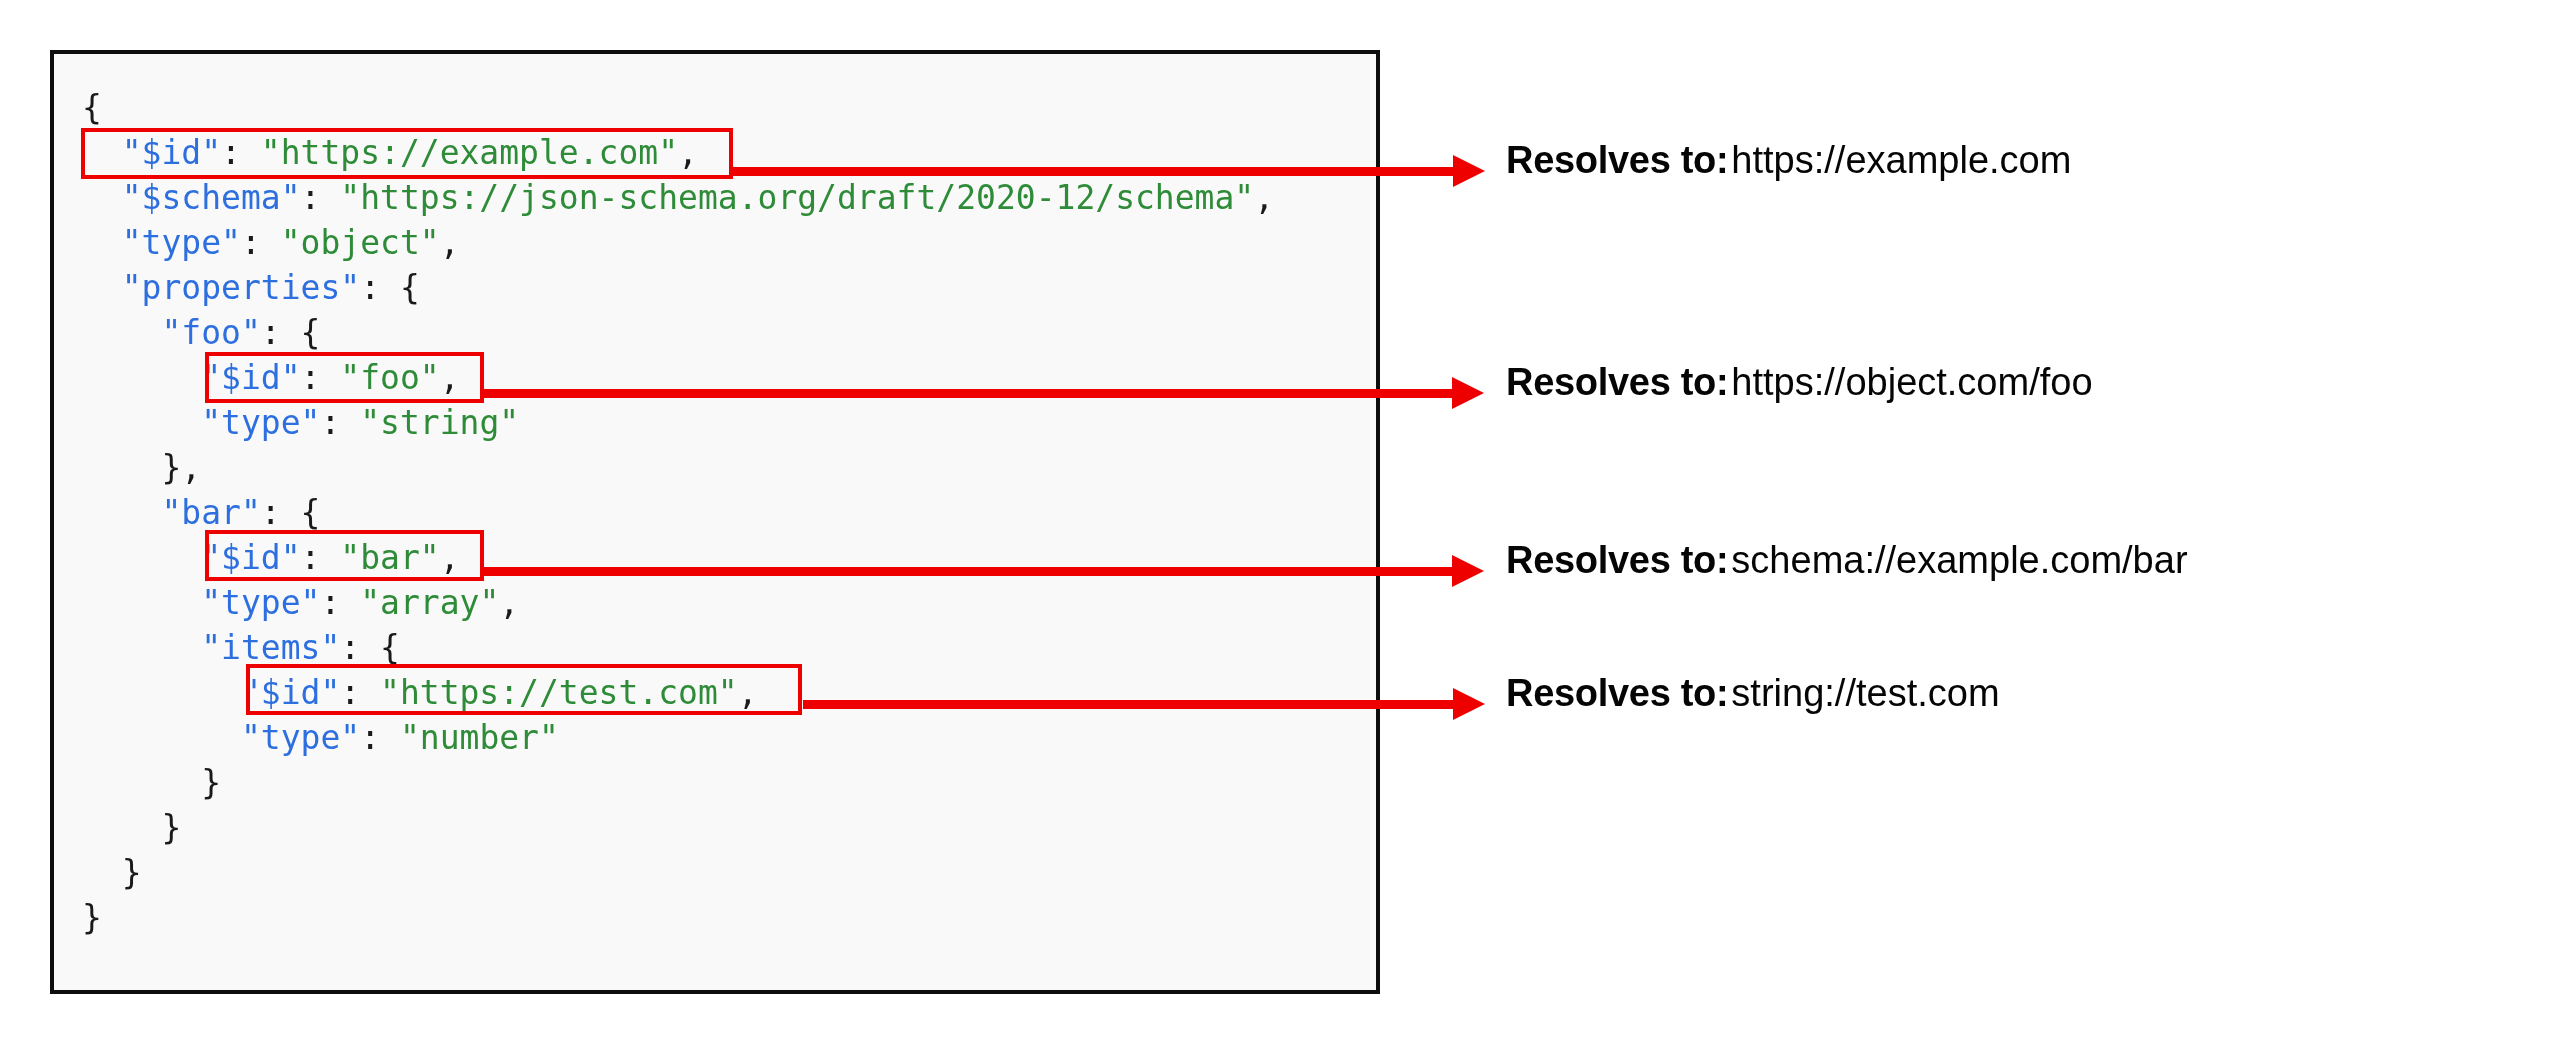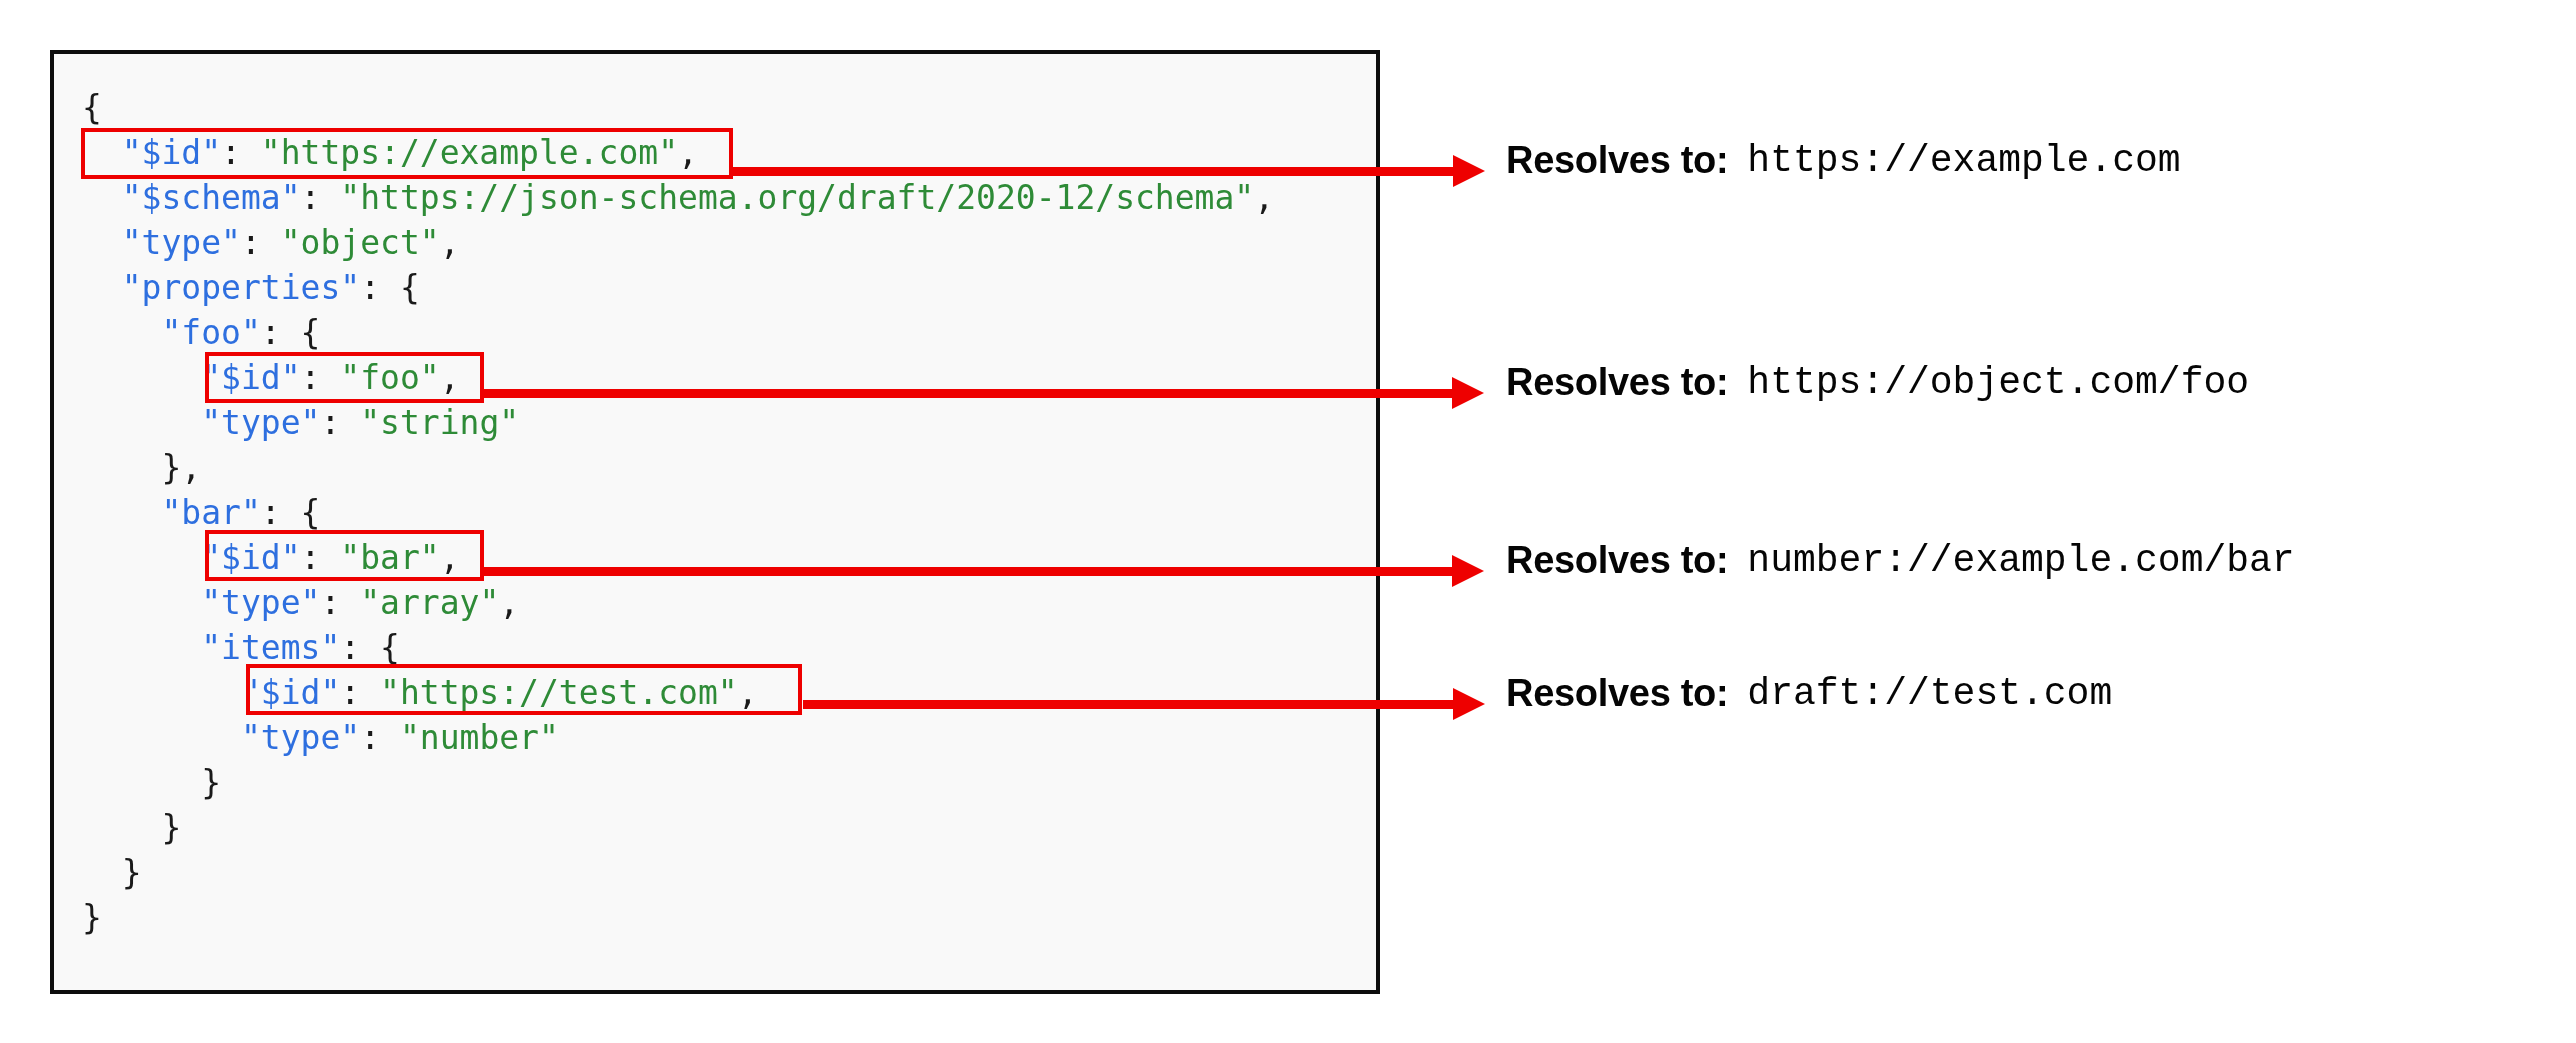--- a/index.html
+++ b/index.html
@@ -94,24 +94,24 @@
     align-items: flex-start;
   }
   .resolve-label {
     font-family: "Liberation Sans", sans-serif;
     font-weight: bold;
     font-size: 38px;
     color: #050505;
     letter-spacing: -0.3px;
   }
   .resolve-url {
-    font-family: Liberation Mono, monospace;
+    font-family: Liberation Sans, sans-serif;
     font-size: 38px;
     color: #050505;
-    margin-left: 19px;
+    margin-left: 3px;
   }
 </style>
 </head>
 <body>
 
 <div id="stage">
 
   <div id="code-panel">
     <pre id="code-listing"><span class="code-line"><span class="tok-punct">{</span></span><span class="code-line"><span class="tok-key">  "$id"</span><span class="tok-punct">: </span><span class="tok-str">"https://example.com"</span><span class="tok-punct">,</span></span><span class="code-line"><span class="tok-key">  "$schema"</span><span class="tok-punct">: </span><span class="tok-str">"https://json-schema.org/draft/2020-12/schema"</span><span class="tok-punct">,</span></span><span class="code-line"><span class="tok-key">  "type"</span><span class="tok-punct">: </span><span class="tok-str">"object"</span><span class="tok-punct">,</span></span><span class="code-line"><span class="tok-key">  "properties"</span><span class="tok-punct">: {</span></span><span class="code-line"><span class="tok-key">    "foo"</span><span class="tok-punct">: {</span></span><span class="code-line"><span class="tok-key">      "$id"</span><span class="tok-punct">: </span><span class="tok-str">"foo"</span><span class="tok-punct">,</span></span><span class="code-line"><span class="tok-key">      "type"</span><span class="tok-punct">: </span><span class="tok-str">"string"</span></span><span class="code-line"><span class="tok-punct">    },</span></span><span class="code-line"><span class="tok-key">    "bar"</span><span class="tok-punct">: {</span></span><span class="code-line"><span class="tok-key">      "$id"</span><span class="tok-punct">: </span><span class="tok-str">"bar"</span><span class="tok-punct">,</span></span><span class="code-line"><span class="tok-key">      "type"</span><span class="tok-punct">: </span><span class="tok-str">"array"</span><span class="tok-punct">,</span></span><span class="code-line"><span class="tok-key">      "items"</span><span class="tok-punct">: {</span></span><span class="code-line"><span class="tok-key">        "$id"</span><span class="tok-punct">: </span><span class="tok-str">"https://test.com"</span><span class="tok-punct">,</span></span><span class="code-line"><span class="tok-key">        "type"</span><span class="tok-punct">: </span><span class="tok-str">"number"</span></span><span class="code-line"><span class="tok-punct">      }</span></span><span class="code-line"><span class="tok-punct">    }</span></span><span class="code-line"><span class="tok-punct">  }</span></span><span class="code-line"><span class="tok-punct">}</span></span></pre>
   </div>
@@ -135,27 +135,27 @@
         <span class="resolve-label">Resolves to:</span>
         <span class="resolve-url">https://object.com/foo</span>
       </div>
       <div class="highlight-box" style="left: 205px; top: 530px; width: 279px; height: 51px; border-color: rgb(238, 0, 0);"></div>
       <div class="arrow" style="left: 484px; top: 567px; width: 1000px;">
         <div class="shaft" style="width: 968px; background: rgb(238, 0, 0);"></div>
         <div class="head" style="left: 968px; border-left-color: rgb(238, 0, 0);"></div>
       </div>
       <div class="resolve-row" style="left: 1506px; top: 539px;">
         <span class="resolve-label">Resolves to:</span>
-        <span class="resolve-url">number://example.com/bar</span>
+        <span class="resolve-url">schema://example.com/bar</span>
       </div>
       <div class="highlight-box" style="left: 246px; top: 664px; width: 556px; height: 51px; border-color: rgb(238, 0, 0);"></div>
       <div class="arrow" style="left: 803px; top: 700px; width: 682px;">
         <div class="shaft" style="width: 650px; background: rgb(238, 0, 0);"></div>
         <div class="head" style="left: 650px; border-left-color: rgb(238, 0, 0);"></div>
       </div>
       <div class="resolve-row" style="left: 1506px; top: 672px;">
         <span class="resolve-label">Resolves to:</span>
-        <span class="resolve-url">draft://test.com</span>
+        <span class="resolve-url">string://test.com</span>
       </div>
     </div>
 
 </div>
 
 
 </body></html>

